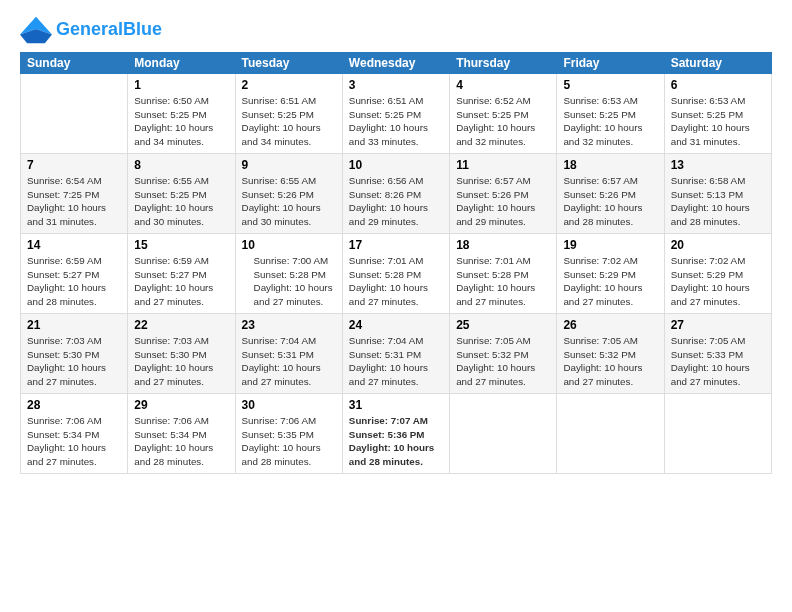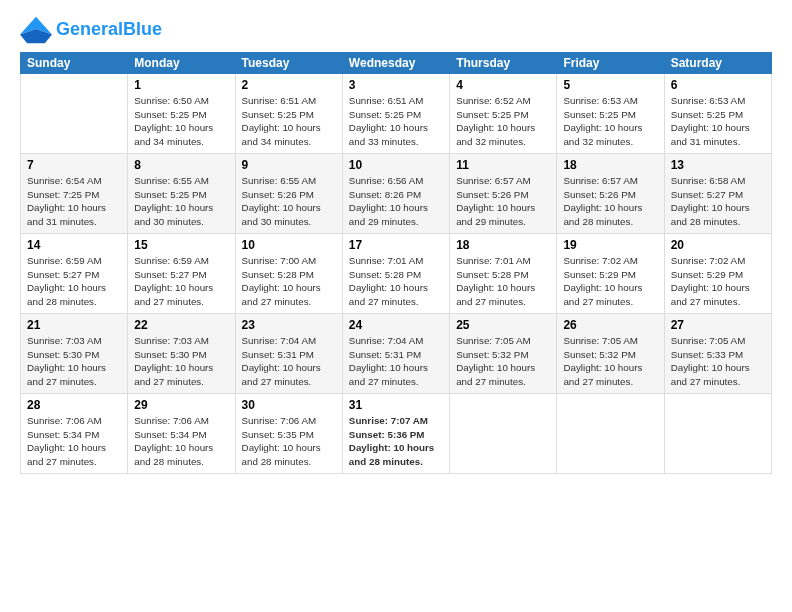--- a/index.html
+++ b/index.html
@@ -208,21 +208,21 @@
           <td>
             <span class="day-number">18</span>
             <div class="cell-text" style="white-space: pre-line;">Sunrise: 6:57 AM
 Sunset: 5:26 PM
 Daylight: 10 hours
 and 28 minutes.</div>
           </td>
           <td>
             <span class="day-number">13</span>
             <div class="cell-text" style="white-space: pre-line;">Sunrise: 6:58 AM
-Sunset: 5:27 PM
+Sunset: 5:13 PM
 Daylight: 10 hours
 and 28 minutes.</div>
           </td>
         </tr>
         <tr>
           <td>
             <span class="day-number">14</span>
             <div class="cell-text" style="white-space: pre-line;">Sunrise: 6:59 AM
 Sunset: 5:27 PM
 Daylight: 10 hours
@@ -230,21 +230,21 @@
           </td>
           <td>
             <span class="day-number">15</span>
             <div class="cell-text" style="white-space: pre-line;">Sunrise: 6:59 AM
 Sunset: 5:27 PM
 Daylight: 10 hours
 and 27 minutes.</div>
           </td>
           <td>
             <span class="day-number">10</span>
-            <div class="cell-text" style="white-space: pre-line;">Sunrise: 7:00 AM
+            <div class="cell-text" style="white-space: pre-line; margin-left: 12px;">Sunrise: 7:00 AM
 Sunset: 5:28 PM
 Daylight: 10 hours
 and 27 minutes.</div>
           </td>
           <td>
             <span class="day-number">17</span>
             <div class="cell-text" style="white-space: pre-line;">Sunrise: 7:01 AM
 Sunset: 5:28 PM
 Daylight: 10 hours
 and 27 minutes.</div>

